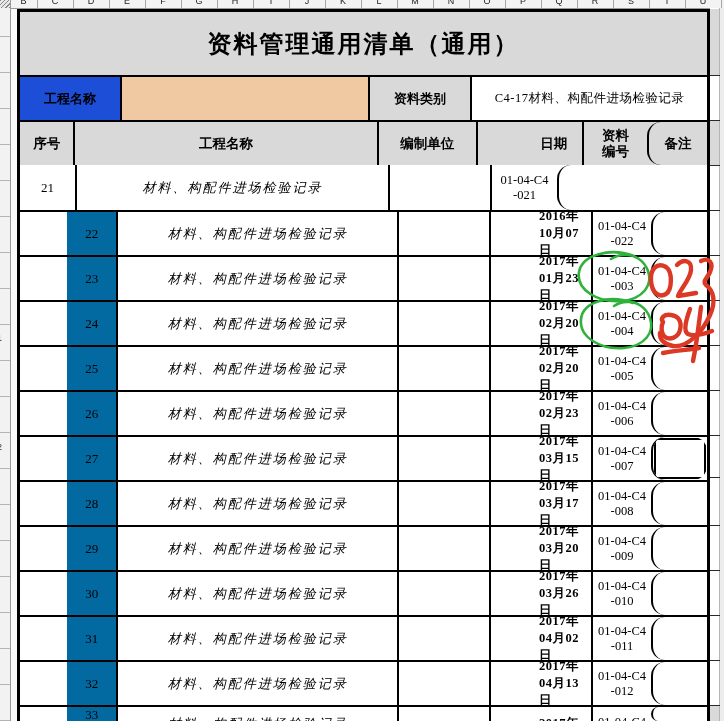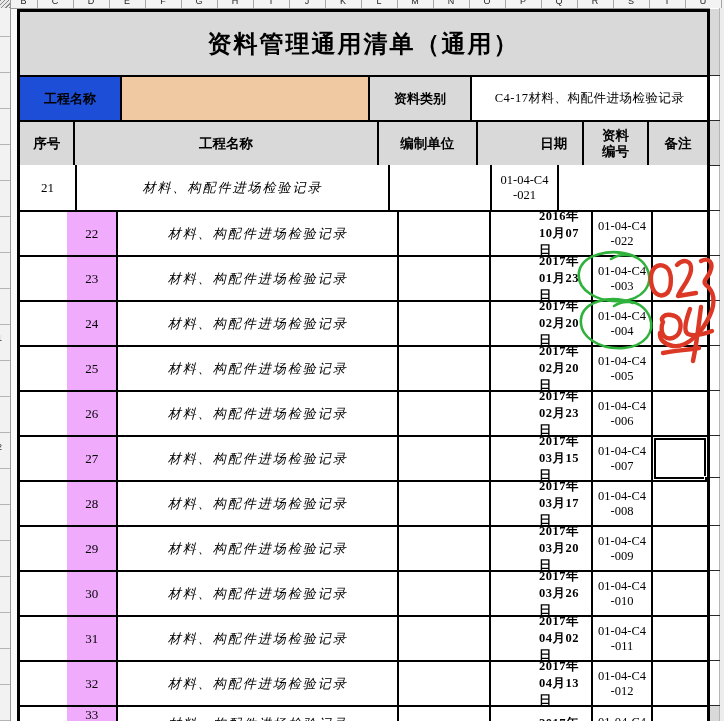--- a/index.html
+++ b/index.html
@@ -40,27 +40,27 @@
   .cell-plabel{width:100px;background:#1d4ed8;font-weight:bold;}
   .cell-pvalue{width:248px;background:#f0c9a2;}
   .cell-clabel{width:102px;background:#d9d9d9;font-weight:bold;}
   .cell-cvalue{width:237px;background:#fff;font-size:12.5px;letter-spacing:0.5px;}
   
   .col-no{width:55px;}
   .col-sum{width:313px;}
   .col-unit{width:102px;}
   .col-date{width:108px;padding-left:48px;}
   .col-code{width:67px;white-space:pre-line;text-align:center;line-height:1.15;font-size:12.5px;}
-  .col-note{width:62px;position:relative;}
+  .col-note{width:62px;position:relative;border-radius:14px;}
   .row-head{background:#d9d9d9;font-weight:bold;}
   .row-head .c{font-size:13.5px;}
   .row-head .col-code{white-space:pre-line;line-height:1.15;}
   .trow.data{background:#fff;}
   .trow.data .col-no{font-size:13px;}
-  .trow.data .col-no.gray{background:#f0abfc;margin-left:47px;}
+  .trow.data .col-no.gray{background:#0369a1;margin-left:47px;}
   .trow.data .col-sum{font-style:italic;letter-spacing:2px;font-size:13px;}
   .trow.data .col-date{font-weight:bold;font-size:12.5px;letter-spacing:0.5px;}
   .trow.clip{height:16px;border-top:2px solid #000;}
   .trow.clip .c{align-items:flex-start;}
   .trow.clip .col-sum,.trow.clip .col-date,.trow.clip .col-code{padding-top:8px;}
   
   .sel::before{content:"";position:absolute;inset:1px;border:2px solid #000;box-shadow:inset 0 0 0 2px #fff;z-index:3;}
   .sel::after{content:"";position:absolute;right:-4px;bottom:-3px;width:5px;height:5px;background:#000;border:1px solid #fff;z-index:4;}
   
   .overlay{position:absolute;left:0;top:0;width:724px;height:721px;z-index:5;pointer-events:none;}

